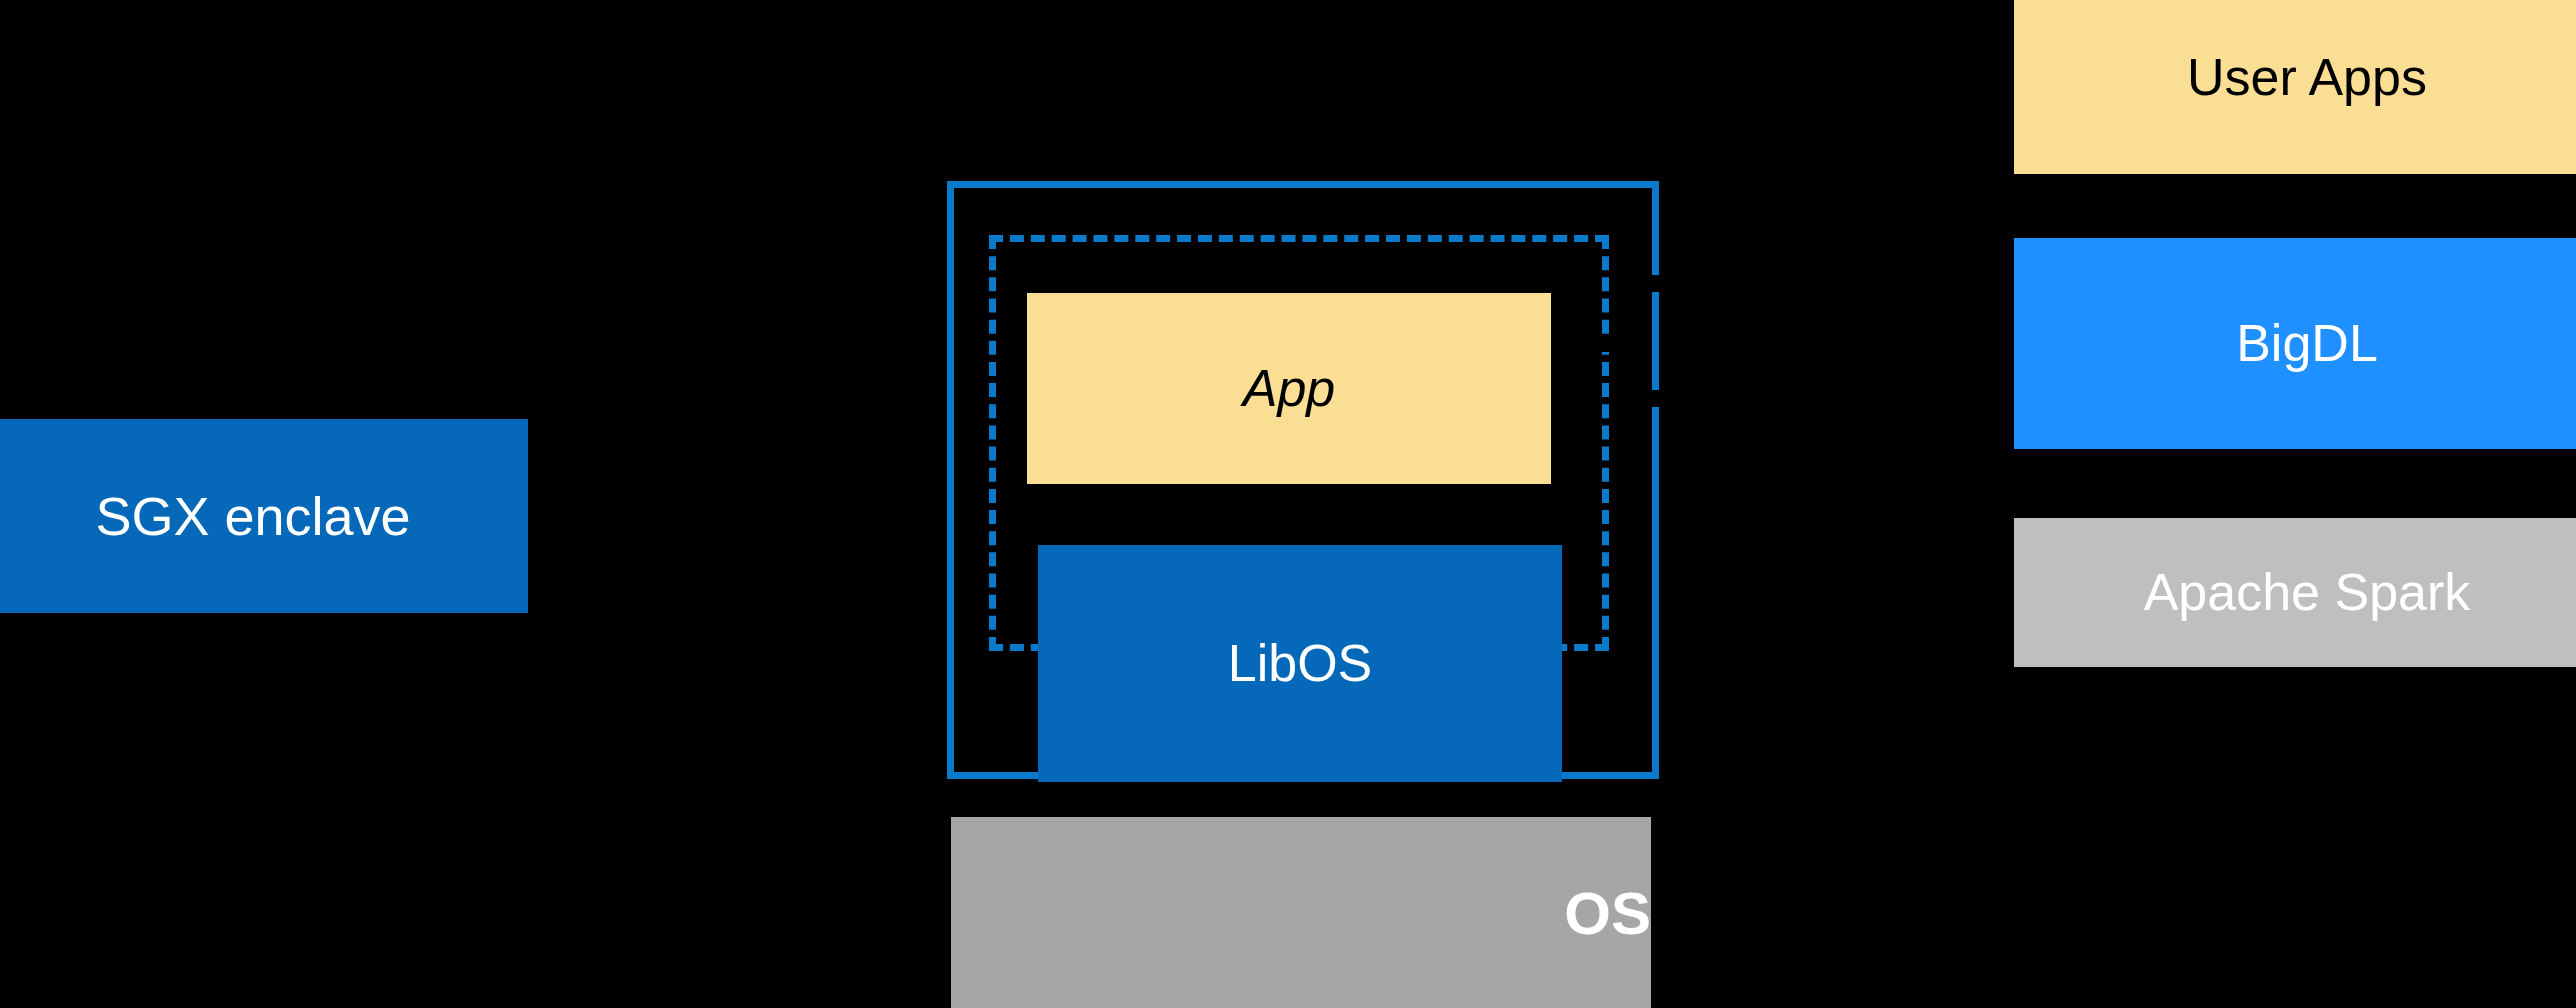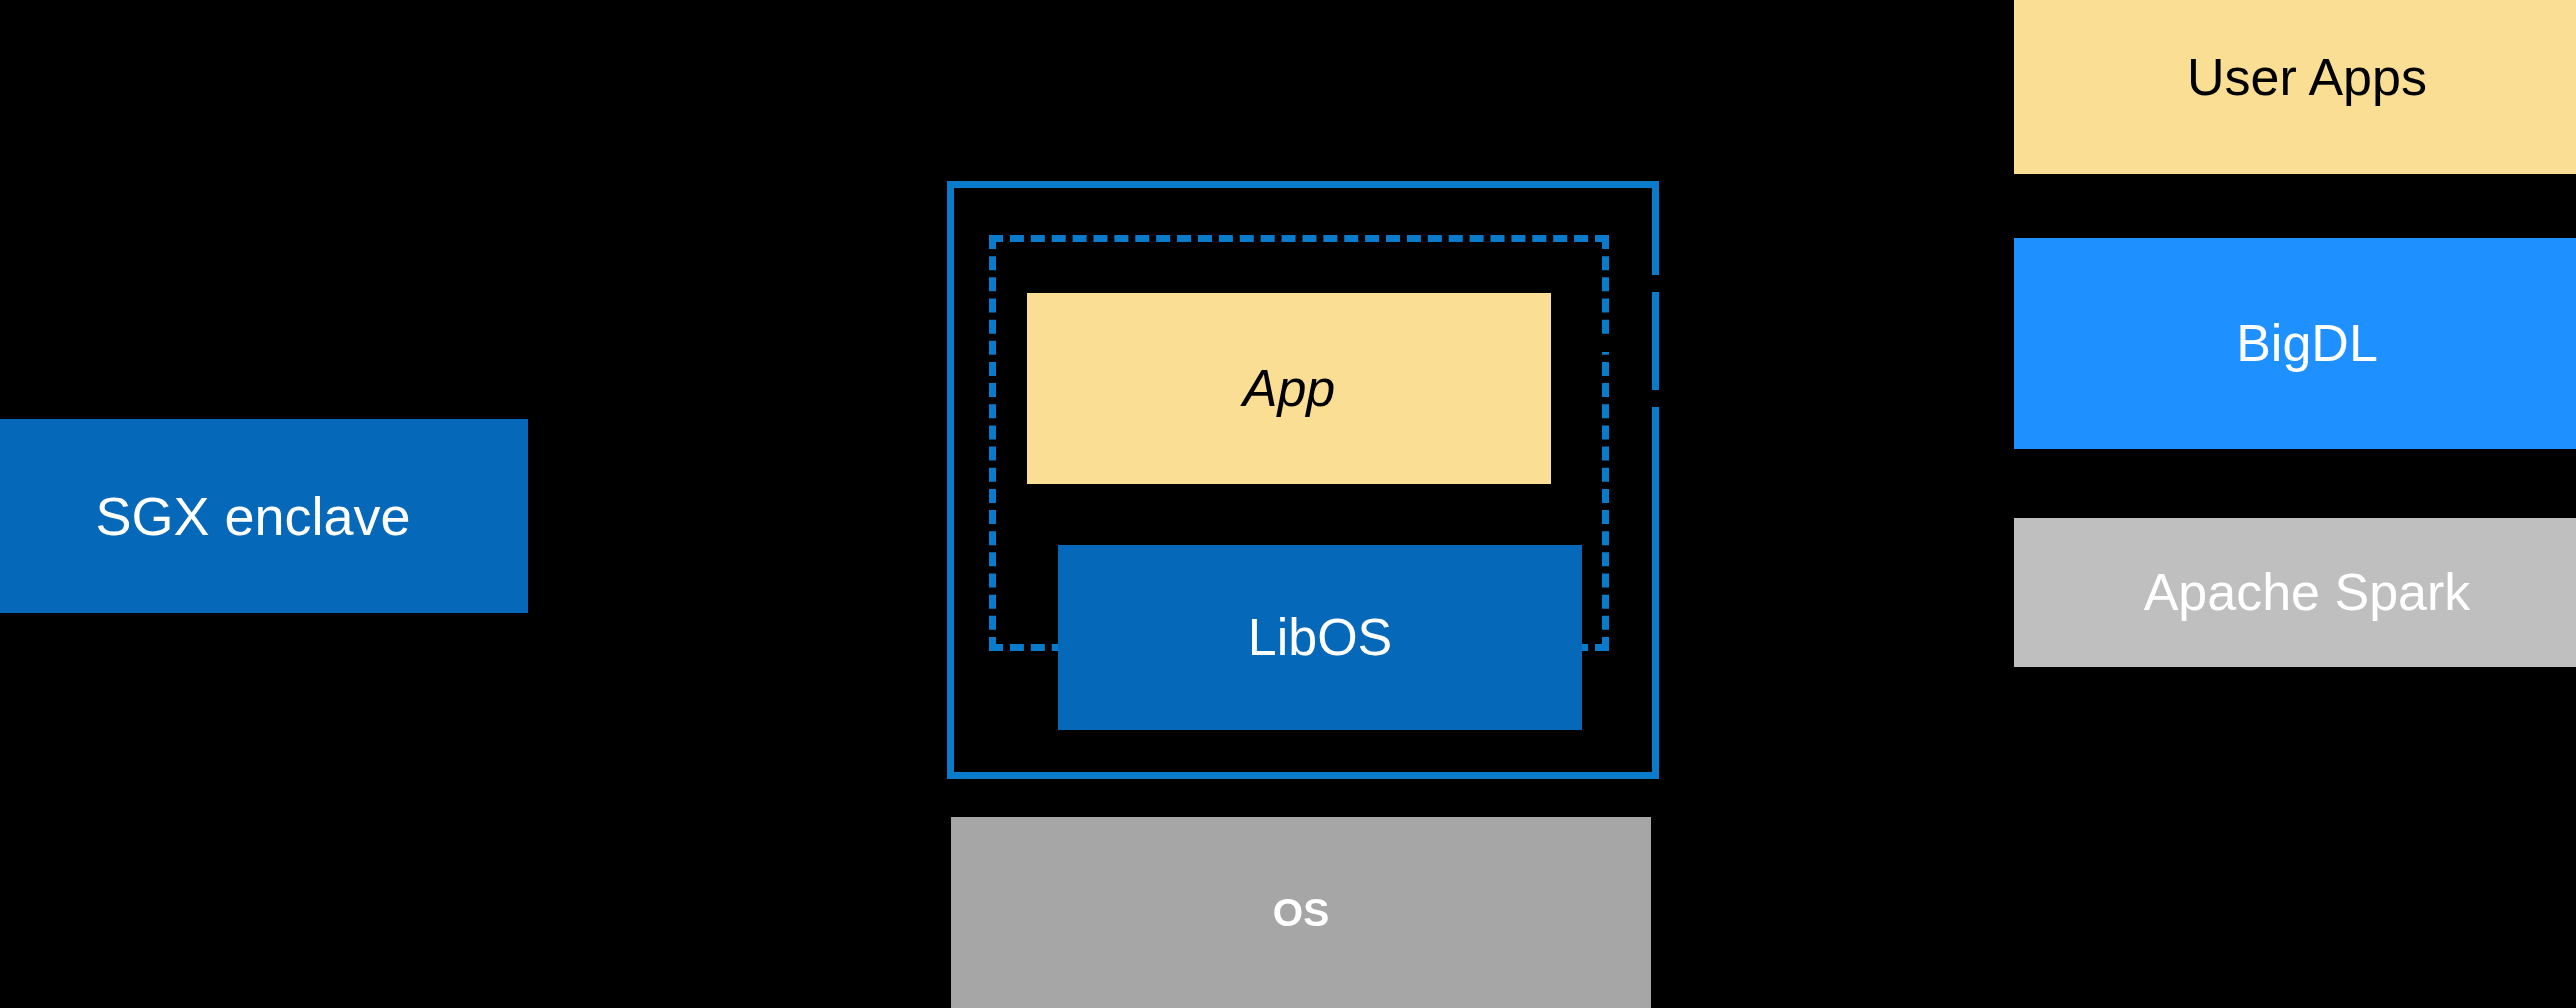--- a/index.html
+++ b/index.html
@@ -44,28 +44,28 @@
   #node-sgx-enclave {
     left: -22px;  top: 419px;  width: 550px;  height: 194px;
     font-size: 54px;
   }
   #node-app {
     left: 1027px; top: 293px;  width: 524px;  height: 191px;
     font-size: 52px;
     font-style: italic;
   }
   #node-libos {
-    left: 1038px; top: 545px;  width: 524px;  height: 185px;
+    left: 1038px; top: 545px;  width: 524px;  height: 237px;
     font-size: 52px;
-    margin-left: 20px;
   }
   #node-os {
     left: 951px; top: 817px;  width: 700px;  height: 192px;
-    font-size: 39px;
+    font-size: 60px;
     font-weight: bold;
+    text-align: right;
   }
   #node-user-apps {
     left: 2014px; top: -20px;  width: 586px;  height: 194px;
     font-size: 52px;
   }
   #node-bigdl {
     left: 2014px; top: 238px;  width: 586px;  height: 211px;
     font-size: 52px;
   }
   #node-apache-spark {

